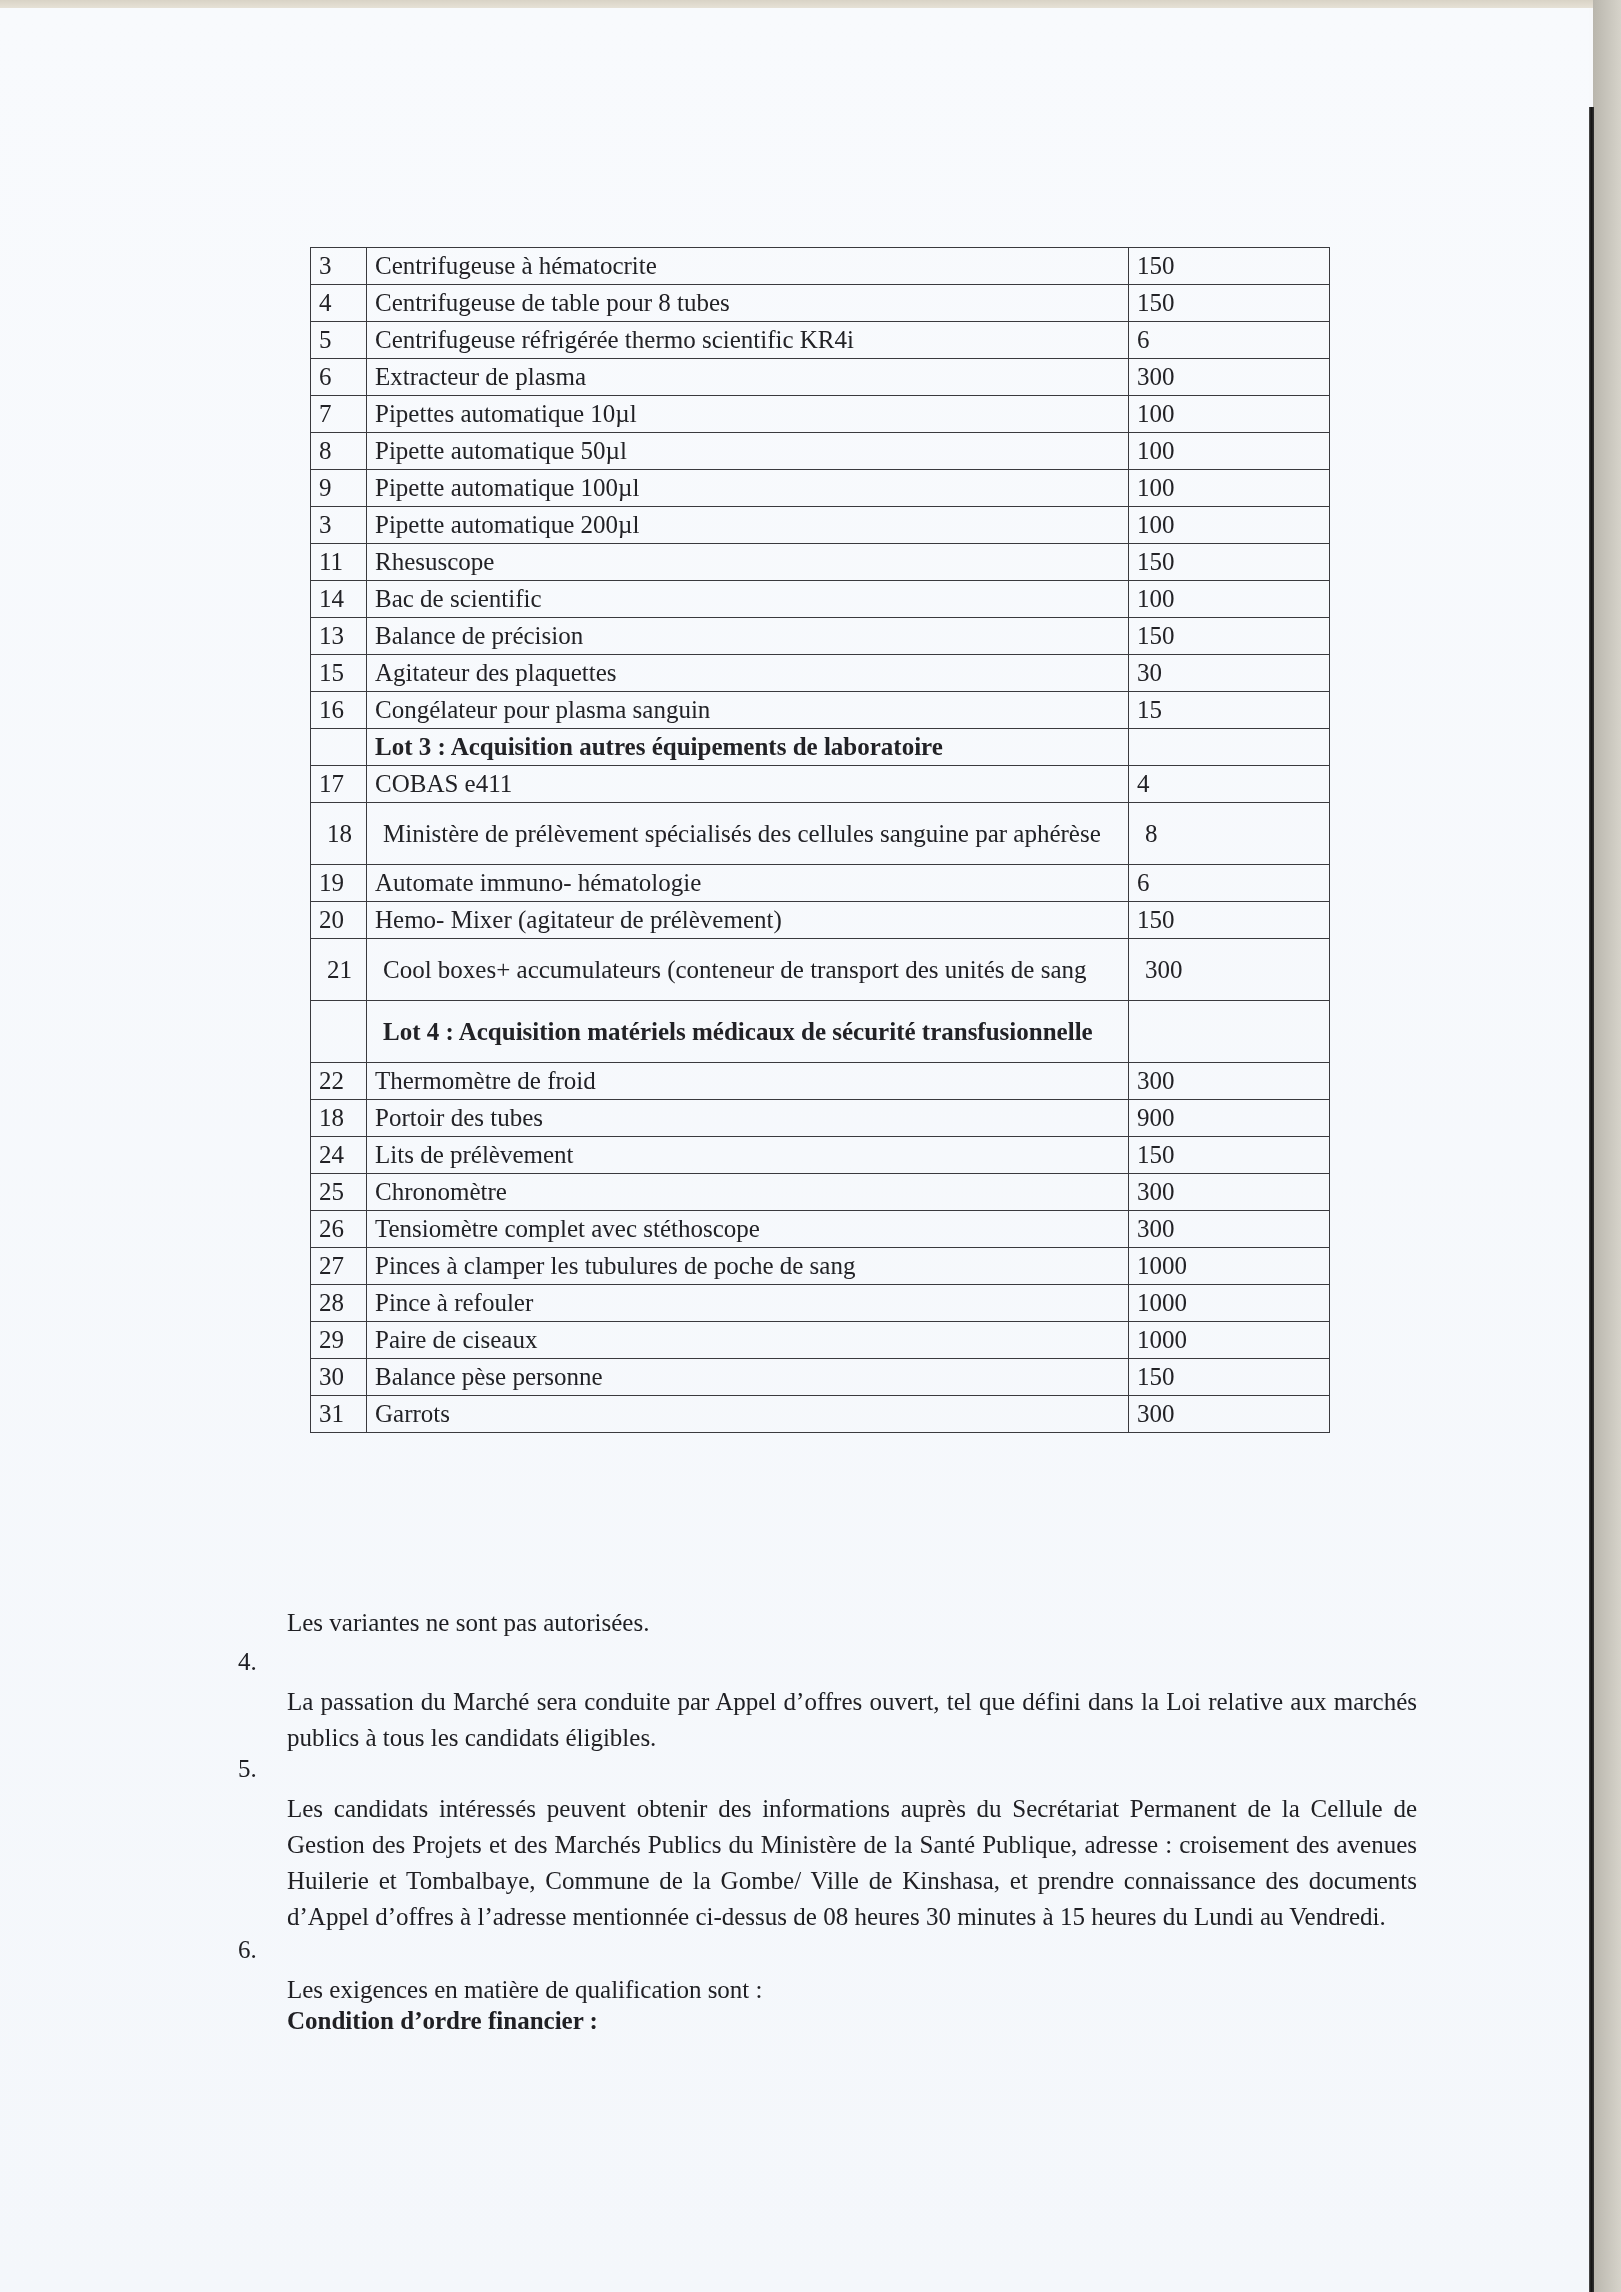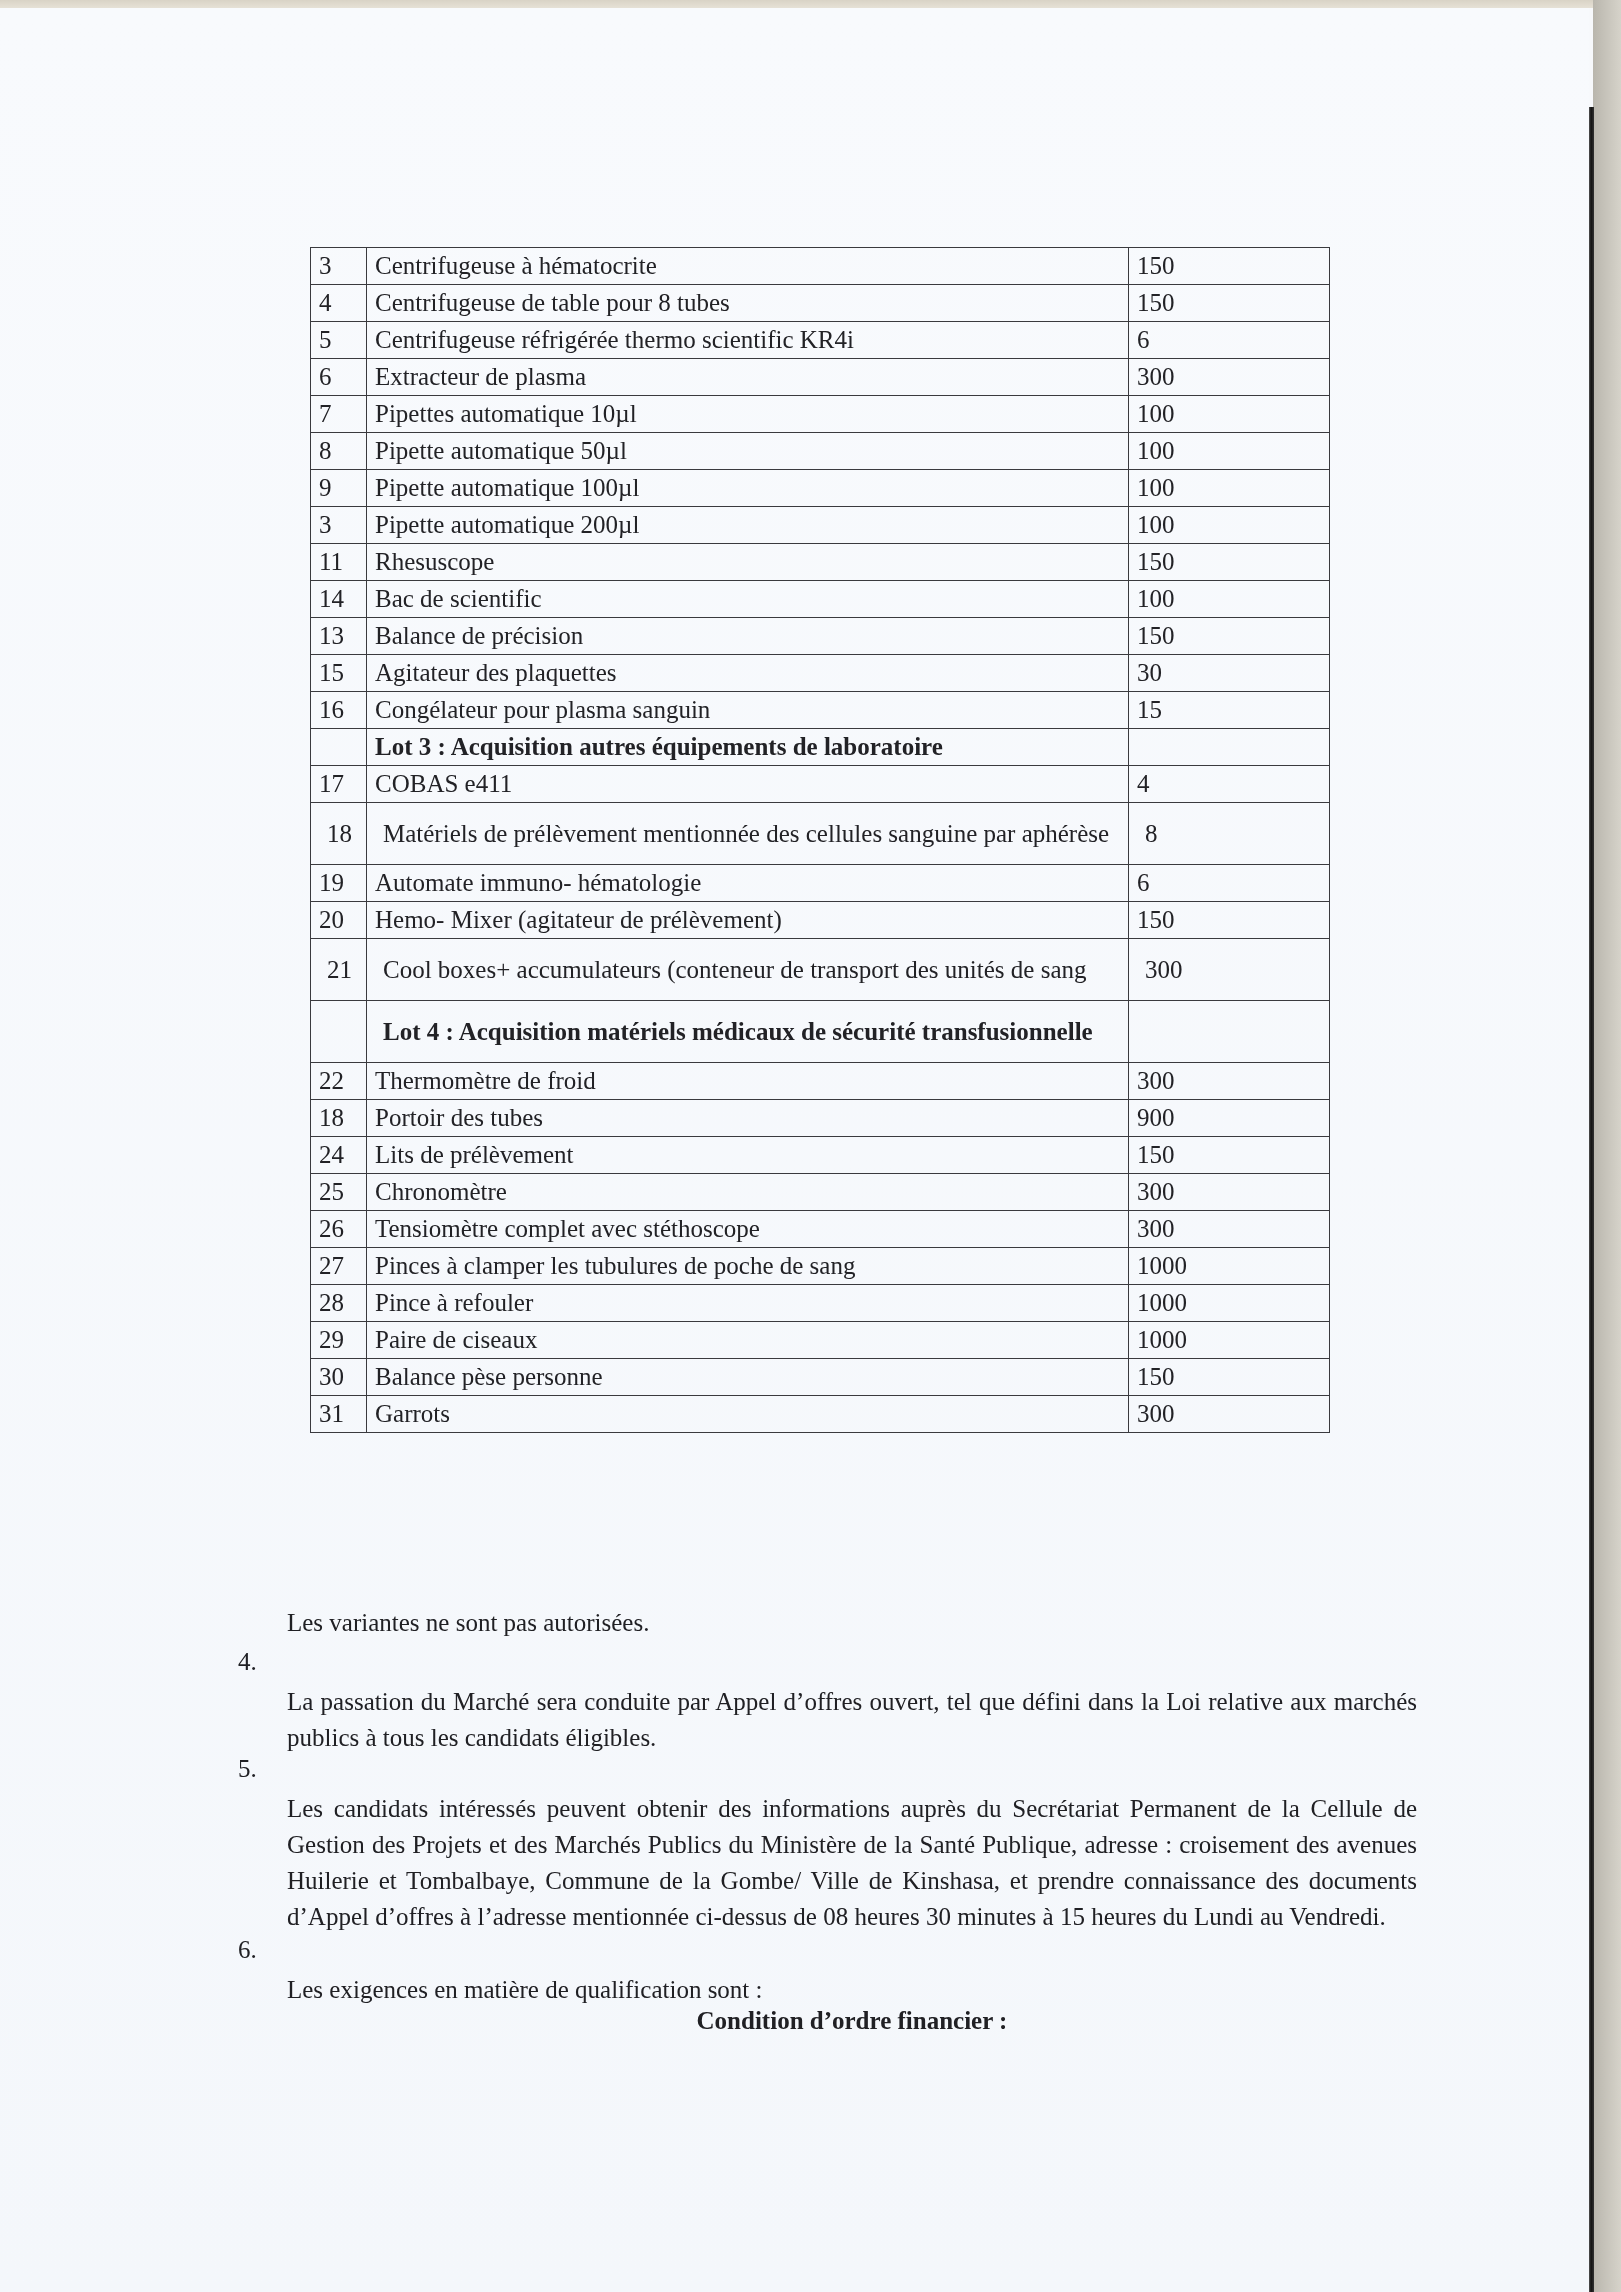--- a/index.html
+++ b/index.html
@@ -54,21 +54,21 @@
   .para {
     position: absolute; font-size: 25px; line-height: 36px; color: #202024;
     font-family: "Liberation Serif", "DejaVu Serif", serif;
   }
   .para .num { position: absolute; left: -49px; top: 0; }
   .para .txt { text-align: justify; margin-top: 40px; }
   .note { left: 287px; top: 1565px; width: 1164px; }
   .p4 { left: 287px; top: 1644px; width: 1130px; }
   .p5 { left: 287px; top: 1751px; width: 1130px; }
   .p6 { left: 287px; top: 1932px; width: 1130px; }
-  .cond { left: 287px; top: 2003px; width: 1130px; font-weight: bold; text-align: center; }
+  .cond { left: 287px; top: 2003px; width: 1130px; font-weight: bold; }
 </style>
 </head>
 <body>
 
 <div class="scan-top"></div>
 <div class="paper-tex"></div>
 <div class="scan-edge-shade"></div>
 <div class="scan-edge"></div>
 
 <table class="items">
@@ -148,21 +148,21 @@
         <td class="lot">Lot 3 : Acquisition autres équipements de laboratoire</td>
         <td class="qty"></td>
       </tr>
       <tr class="single">
         <td class="num">17</td>
         <td class="desc">COBAS e411</td>
         <td class="qty">4</td>
       </tr>
       <tr class="double">
         <td class="num">18</td>
-        <td class="desc">Matériels de prélèvement mentionnée des cellules sanguine par aphérèse</td>
+        <td class="desc">Ministère de prélèvement spécialisés des cellules sanguine par aphérèse</td>
         <td class="qty">8</td>
       </tr>
       <tr class="single">
         <td class="num">19</td>
         <td class="desc">Automate immuno- hématologie</td>
         <td class="qty">6</td>
       </tr>
       <tr class="single">
         <td class="num">20</td>
         <td class="desc">Hemo- Mixer (agitateur de prélèvement)</td>

